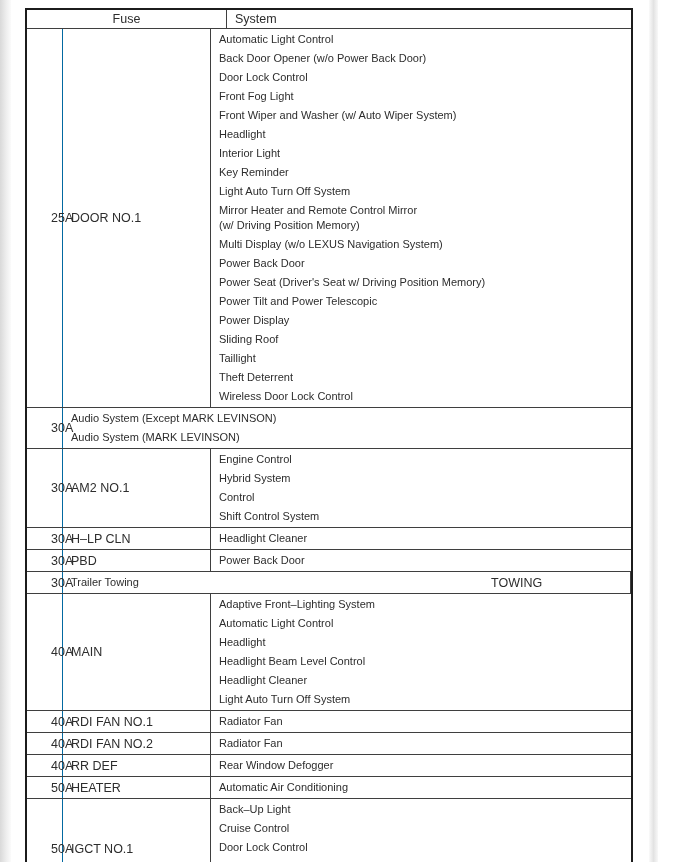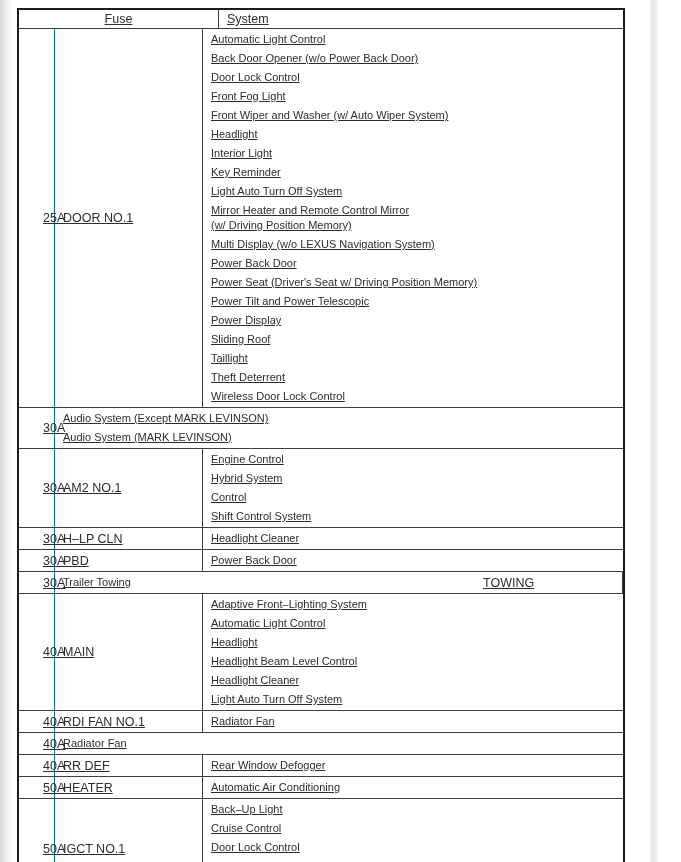--- a/index.html
+++ b/index.html
@@ -23,28 +23,27 @@
     background: linear-gradient(to right, #d9d9d9, #efefef 60%, #fbfbfb);
   }
   .scan-stripe-right {
     position: absolute;
     left: 649px; top: 0;
     width: 9px; height: 862px;
     background: linear-gradient(to right, #fafafa, #e3e3e3 50%, #f8f8f8);
   }
   .fuse-table {
     position: absolute;
-    left: 17px; top: 8px;
+    left: 25px; top: 8px;
     width: 608px; height: 854px;
     box-sizing: border-box;
     border: 2px solid #1c1c1c;
     border-bottom: none;
     background: #ffffff;
     overflow: hidden;
-    text-decoration: underline;
   }
   .thead {
     display: flex;
     height: 19px;
     box-sizing: border-box;
     border-bottom: 1px solid #3f3f3f;
     font-size: 12.5px;
   }
   .th-fuse {
     width: 200px;
@@ -196,20 +195,21 @@
   <div class="trow">
     <div class="td td-amp">40A</div>
     <div class="td td-name">RDI FAN NO.1</div>
     <div class="td td-systems">
           <div class="sys-item">Radiator Fan</div>
         </div>
   </div>
 
   <div class="trow">
     <div class="td td-amp">40A</div>
+    <div class="td td-name">RDI FAN NO.2</div>
     <div class="td td-systems">
           <div class="sys-item">Radiator Fan</div>
         </div>
   </div>
 
   <div class="trow">
     <div class="td td-amp">40A</div>
     <div class="td td-name">RR DEF</div>
     <div class="td td-systems">
           <div class="sys-item">Rear Window Defogger</div>

